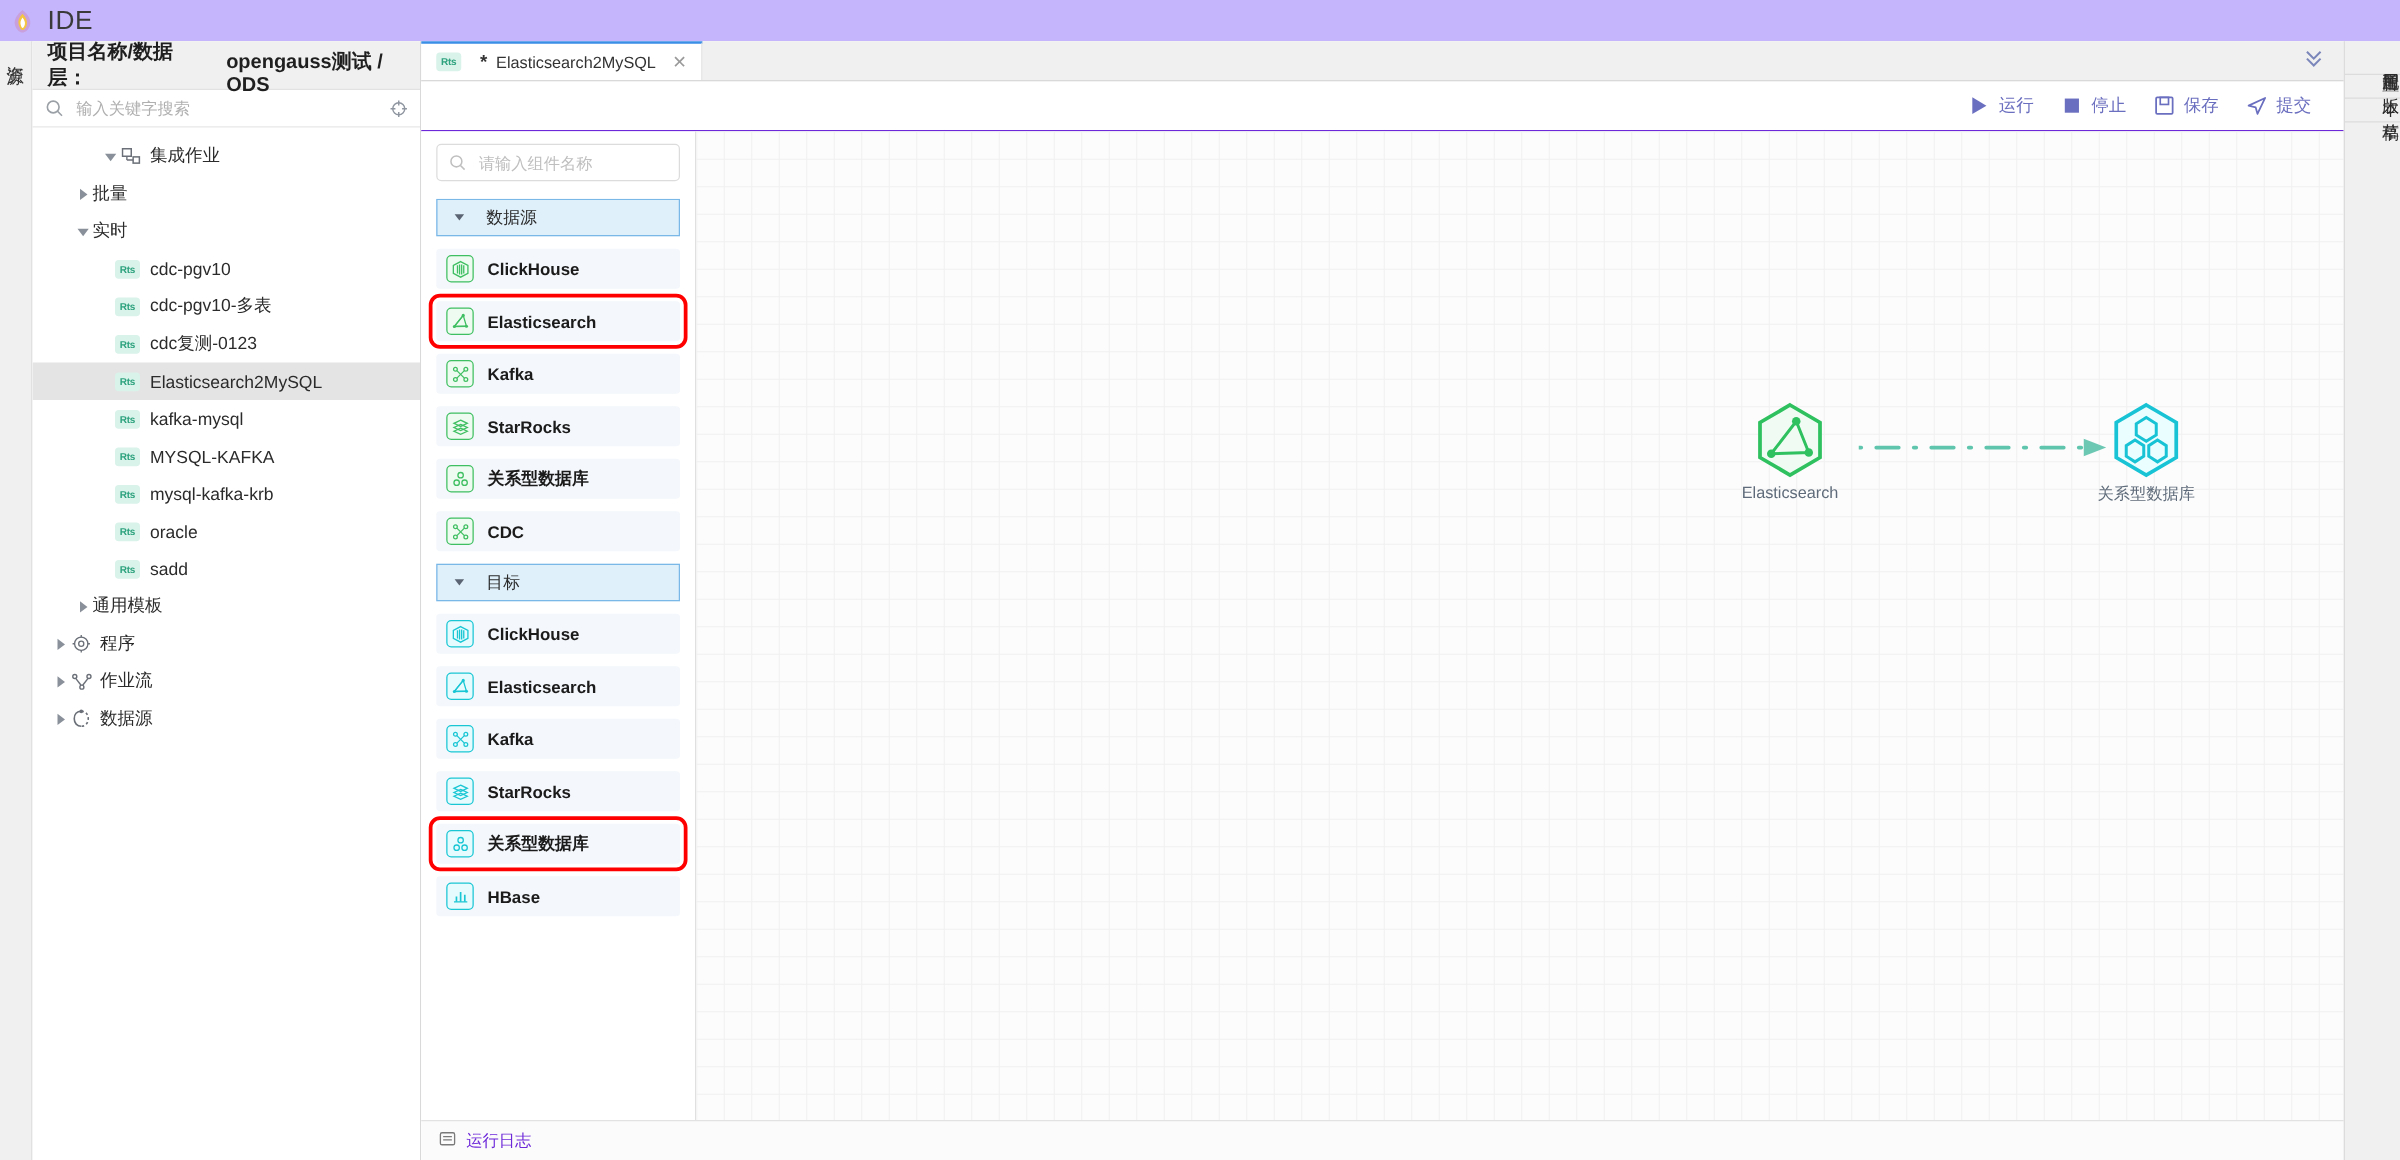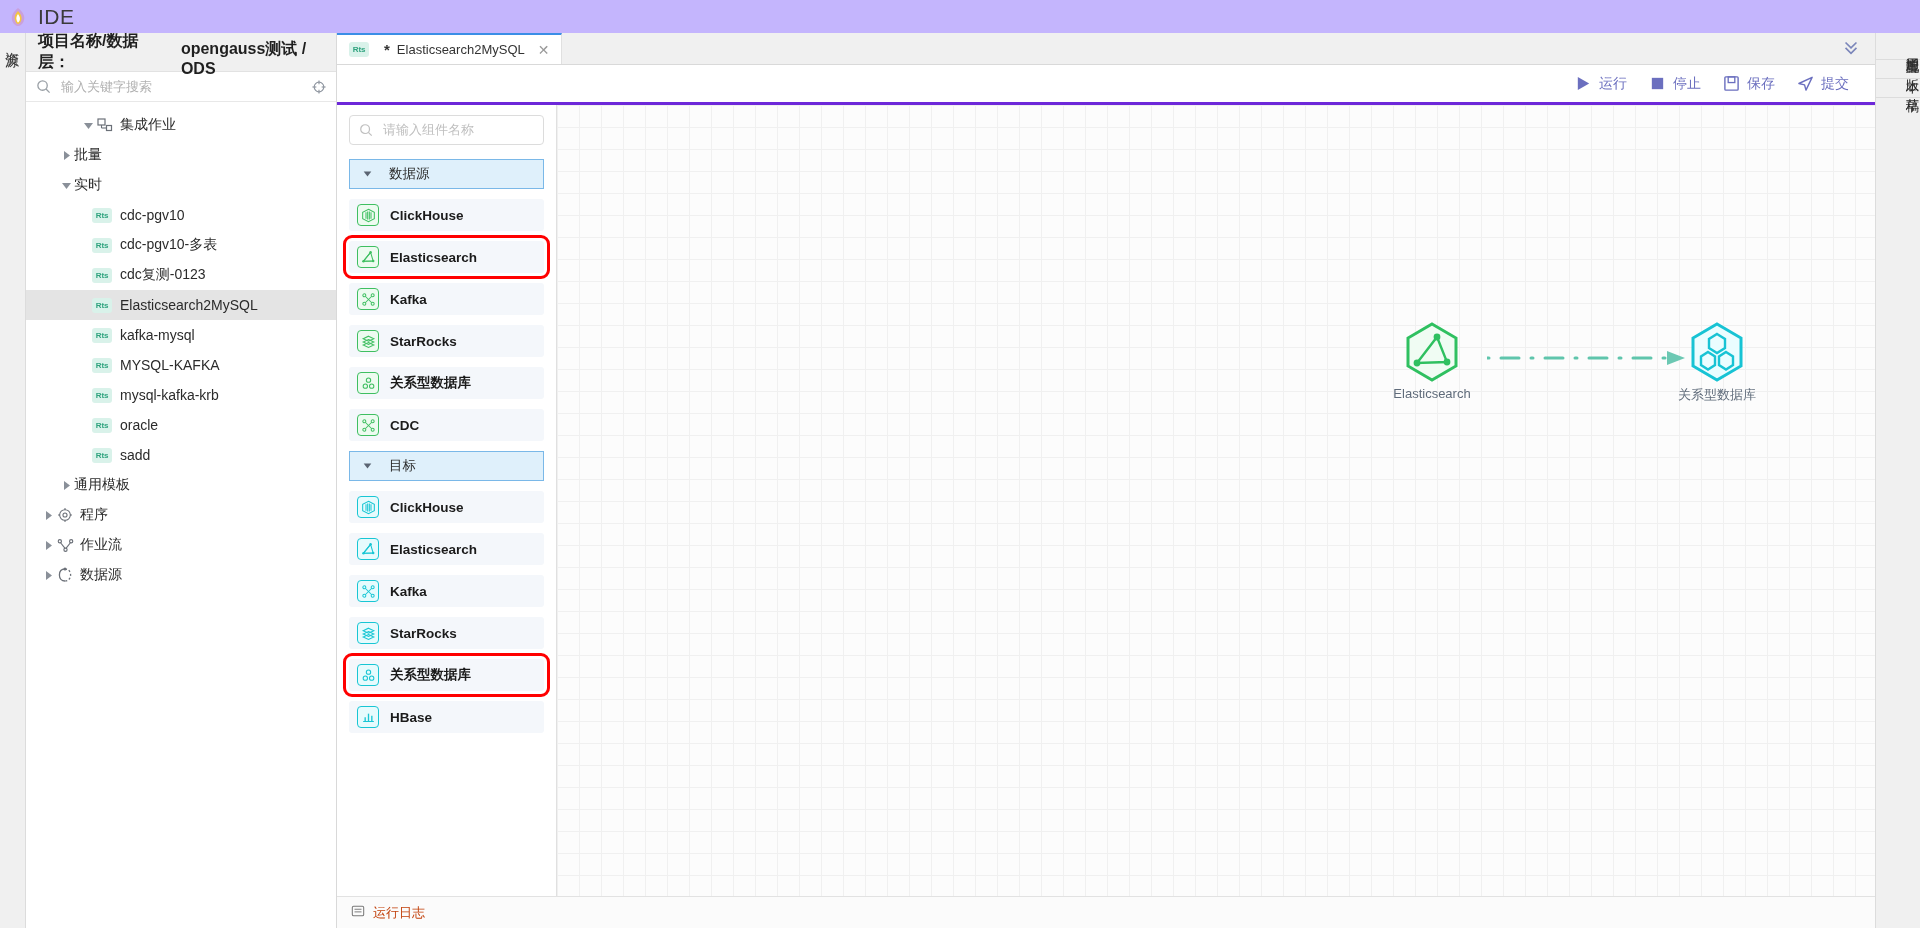--- a/index.html
+++ b/index.html
@@ -90,42 +90,42 @@
     border-right: 1px solid #e0e0e0; font-size: 13px; color: #333;
     min-width: 180px;
   }
   .tab .dirty { color: #333; font-size: 15px; font-weight: bold; line-height: 1; }
   .tab .tclose { color: #9a9a9a; font-size: 14px; margin-left: 6px; }
   .tabbar-right {
     margin-left: auto; display: flex; align-items: center; padding-right: 14px;
   }
 
   .toolbar {
-    height: 40px; border-bottom: 3px solid #6d28d9; background: #fff;
+    height: 40px; border-bottom: 1px solid #6d28d9; background: #fff;
     display: flex; align-items: center; justify-content: flex-end;
     padding-right: 26px; gap: 22px; text-align: center;
   }
   .tb-btn { display: flex; align-items: center; gap: 7px; color: #6b6fbf; font-size: 14px; }
   .tb-btn .tb-ico { width: 17px; height: 17px; display:flex; align-items:center; justify-content:center; }
 
   .work { flex: 1; display: flex; position: relative; overflow: hidden; }
 
   
   .palette {
     width: 220px; background: #ffffff; border-right: 1px solid #e0e0e0;
     display: flex; flex-direction: column; padding: 10px 0 0 0; position: relative;
     overflow: hidden;
   }
   .pal-search {
     margin: 0 12px 14px 12px; height: 30px; border: 1px solid #dcdcdc;
     border-radius: 4px; display: flex; align-items: center; gap: 7px; padding: 0 9px;
   }
   .pal-search input {
     border: none; outline: none; font-size: 13px; background: transparent;
-    flex: 1; color: #333; font-family: Liberation Mono, monospace;
+    flex: 1; color: #333; font-family: Liberation Sans, sans-serif;
   }
   .pal-search input::placeholder { color: #bfbfbf; }
 
   .pal-list { flex: 1; overflow: hidden; padding: 0 12px; }
   .pal-group {
     height: 30px; background: #dff0fb; border: 1px solid #7ab8e8;
     display: flex; align-items: center; gap: 16px; padding-left: 12px;
     font-size: 13.5px; color: #2b2b2b; margin-bottom: 10px; font-weight: 500;
   }
   .pal-group .gcaret { color: #5b6472; font-size: 9px; }
@@ -152,21 +152,21 @@
     background-size: 22px 22px;
   }
   .node { position: absolute; width: 110px; text-align: center; }
   .node .hexwrap { display:flex; align-items:center; justify-content:center; height: 64px; }
   .node .nlabel { font-size: 13px; color: #5f6b7a; margin-top: 2px; white-space: nowrap; }
   .edge { position: absolute; }
 
   .bottombar {
     height: 32px; border-top: 1px solid #e2e2e2; background: #fbfbfb;
     display: flex; align-items: center; gap: 8px; padding-left: 14px;
-    font-size: 13px; color: #c2410c;
+    font-size: 13px; color: #6d28d9;
   }
 
   
   .right-rail {
     position: absolute; top: 33px; left: 1875px; width: 45px; height: 895px;
     background: #f0f0f0; border-left: 1px solid #dcdcdc;
     display: flex; flex-direction: column; align-items: center; padding-top: 6px;
   }
   .rr-item {
     writing-mode: vertical-rl; text-orientation: upright;

